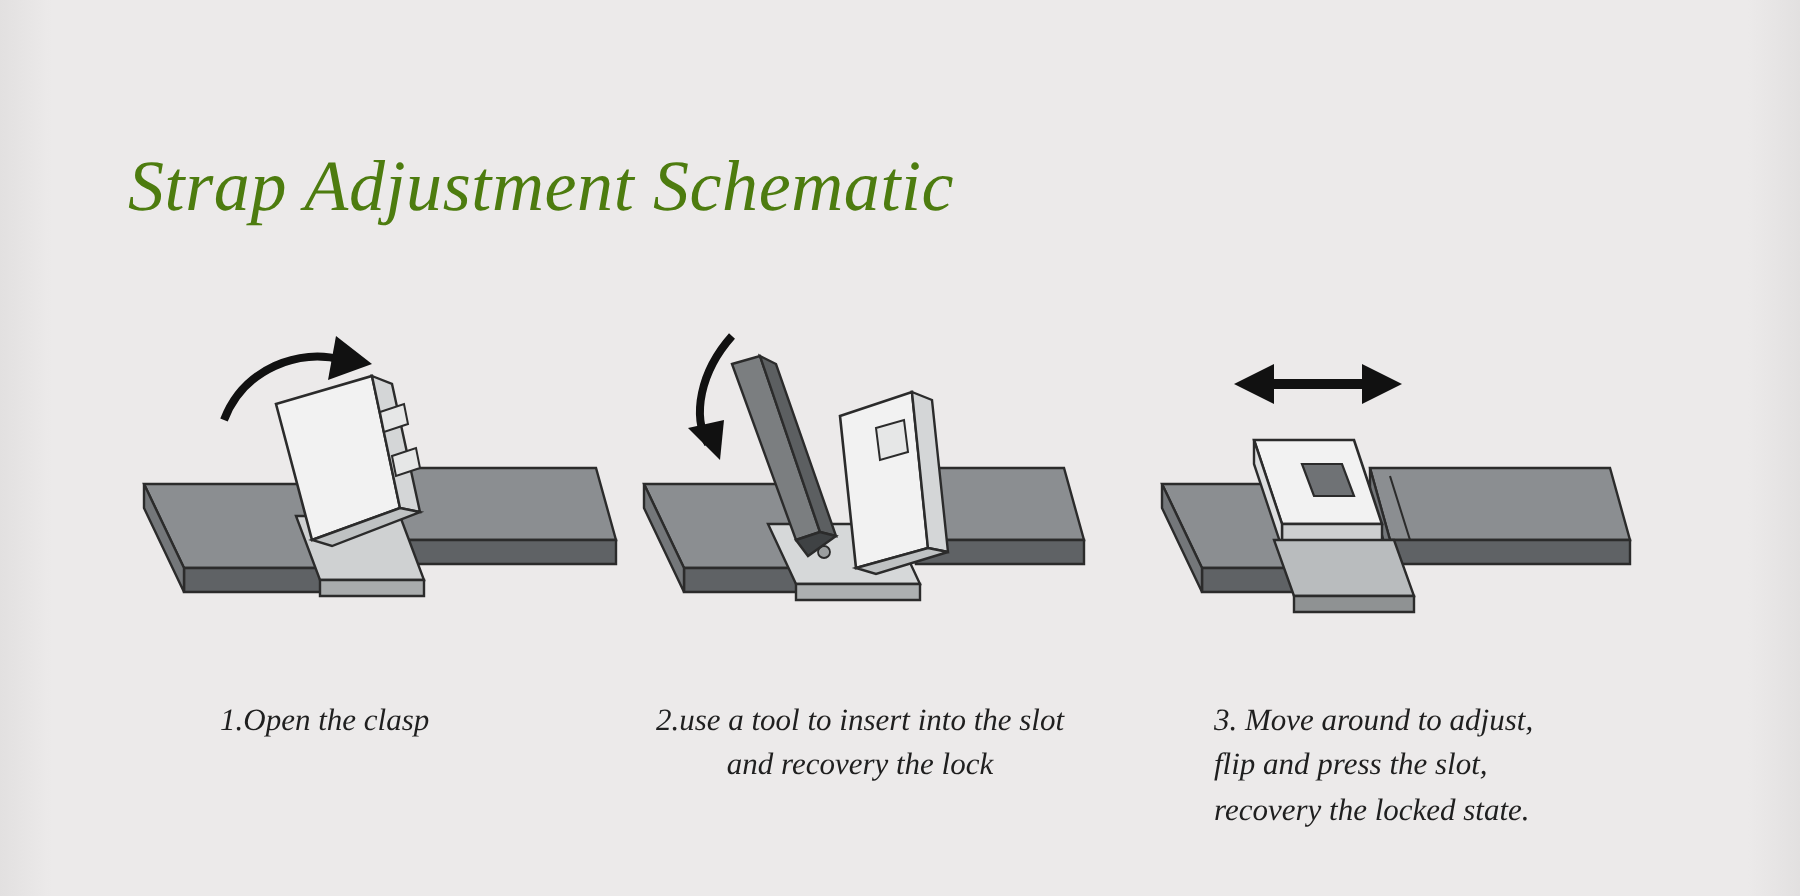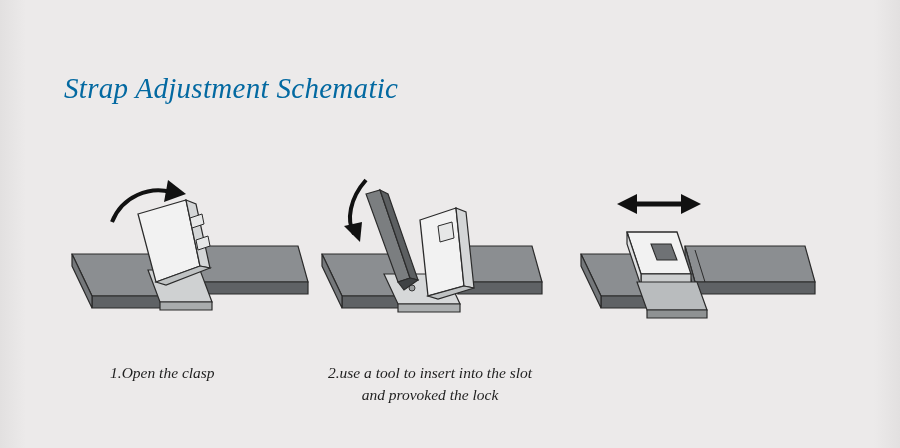--- a/index.html
+++ b/index.html
@@ -16,31 +16,31 @@
   .page {
     position: relative;
     width: 900px;
     height: 448px;
     background: #eceaea;
   }
   .title {
     position: absolute;
     left: 64px;
     top: 72px;
-    font-size: 29px;
+    font-size: 36px;
     font-style: italic;
-    color: #0369a1;
+    color: #4d7c0f;
     letter-spacing: 0.3px;
     white-space: nowrap;
     font-family: Liberation Serif, serif;
   }
   .steps {
     position: absolute;
     left: 0;
-    top: 162px;
+    top: 150px;
     width: 900px;
     height: 280px;
   }
   .step {
     position: absolute;
     top: 0;
     width: 290px;
     height: 280px;
   }
   .step-1 { left: 40px; }
@@ -178,21 +178,21 @@
           <polygon points="98,120 110,116 118,118 104,128" fill="#3f4244" stroke="#2b2b2b" stroke-width="1.2"></polygon>
         </g>
 
         <g>
           <path d="M66,18 C50,36 46,58 54,72" fill="none" stroke="#111111" stroke-width="4"></path>
           <polygon points="44,64 60,80 62,60" fill="#111111"></polygon>
         </g>
       </svg>
       <div class="caption cap-2">
         <span class="cap-line">2.use a tool to insert into the slot</span>
-        <span class="cap-line">and provoked the lock</span>
+        <span class="cap-line">and recovery the lock</span>
       </div>
     </div>
 
     <div class="step step-3">
       <svg class="art" viewBox="0 0 290 175">
 
         <g>
           <polygon points="110,84 230,84 240,120 120,120" fill="#8b8e91" stroke="#2b2b2b" stroke-width="1.2"></polygon>
           <polygon points="120,120 240,120 240,132 120,132" fill="#5f6265" stroke="#2b2b2b" stroke-width="1.2"></polygon>
           <polygon points="110,84 120,120 120,132 110,96" fill="#74777a" stroke="#2b2b2b" stroke-width="1.2"></polygon>
@@ -216,16 +216,21 @@
           <polygon points="62,120 122,120 132,148 72,148" fill="#b9bcbe" stroke="#2b2b2b" stroke-width="1.2"></polygon>
           <polygon points="72,148 132,148 132,156 72,156" fill="#8f9293" stroke="#2b2b2b" stroke-width="1.2"></polygon>
         </g>
 
         <g>
           <line x1="58" y1="42" x2="110" y2="42" stroke="#111111" stroke-width="5"></line>
           <polygon points="42,42 62,32 62,52" fill="#111111"></polygon>
           <polygon points="126,42 106,32 106,52" fill="#111111"></polygon>
         </g>
       </svg>
+      <div class="caption cap-3">
+        <span class="cap-line">3. Move around to adjust,</span>
+        <span class="cap-line">flip and press the slot,</span>
+        <span class="cap-line">recovery the locked state.</span>
+      </div>
     </div>
 
   </div>
 </div>
 
 </body></html>

